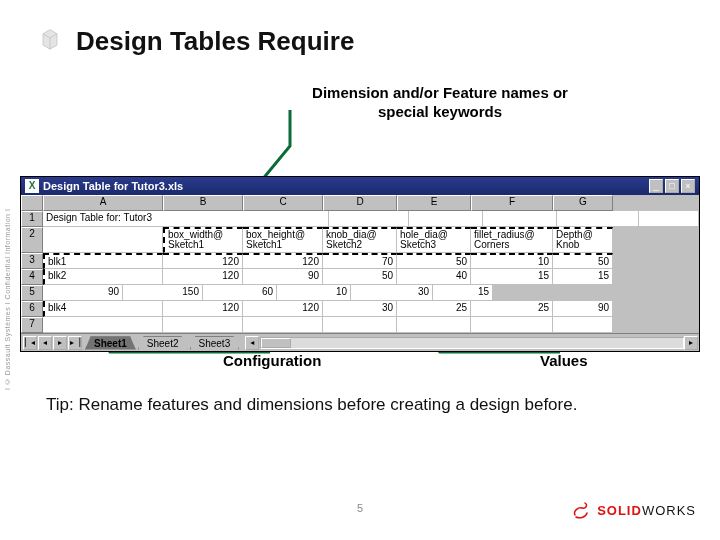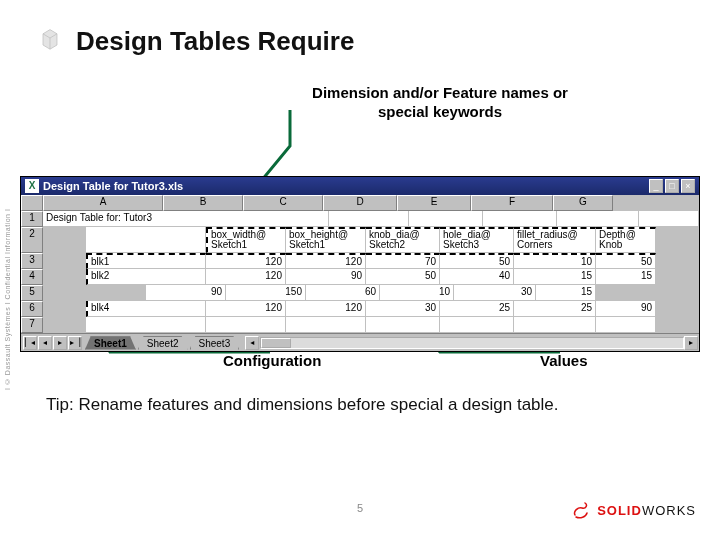--- a/index.html
+++ b/index.html
@@ -25,21 +25,21 @@
 
   .ss-wrap { display: flex; }
   .rownums { display: flex; flex-direction: column; }
   .corner, .rh { background: #c0c0c0; border: 1px solid #808080; border-top-color:#fff; border-left-color:#fff; text-align: center; font-size: 10px; }
   .corner { width: 22px; height: 16px; }
   .rh { width: 22px; height: 16px; }
   .grid { flex: 1; }
   .colheads { display: flex; }
   .ch { background: #c0c0c0; border: 1px solid #808080; border-top-color:#fff; border-left-color:#fff; text-align: center; font-size: 10px; height: 16px; }
   .cA { width: 120px; } .cB { width: 80px; } .cC { width: 80px; } .cD { width: 74px; } .cE { width: 74px; } .cF { width: 82px; } .cG { width: 60px; }
-  .rows .tr { display: flex; justify-content: center; }
+  .rows .tr { display: flex; }
   .rows .td { background: #fff; border-right: 1px solid #c0c0c0; border-bottom: 1px solid #c0c0c0; height: 16px; font-size: 10px; padding: 1px 3px; overflow: hidden; white-space: nowrap; }
   .rows .td.r { text-align: right; }
   .row1 .td { height: 16px; }
   .row2 .td { height: 26px; line-height: 1; }
   .row2 .td .ln { display: block; }
   .dash-left { border-left: 2px dashed #000; }
   .dash-right { border-right: 2px dashed #000; }
   .dash-top { border-top: 2px dashed #000; }
   .dash-bottom { border-bottom: 2px dashed #000; }
 
@@ -228,21 +228,21 @@
     <div class="hscroll">
       <div class="navbtn">◂</div>
       <div class="hbar">
           <div class="hthumb"></div>
         </div>
       <div class="navbtn">▸</div>
     </div>
   </div>
 </div>
 
-<div class="tip">Tip:   Rename features and dimensions before special a  design table.</div>
+<div class="tip">Tip:   Rename features and dimensions before creating a  design before.</div>
 <div class="pagenum">5</div>
 
 <div class="footer-logo">
   <svg class="ds-swirl" viewBox="0 0 40 40">
     <path d="M8 30 C4 22, 14 14, 22 16 C30 18, 34 10, 28 6" stroke="#d11" stroke-width="3" fill="none" stroke-linecap="round"></path>
     <path d="M10 34 C18 38, 30 34, 32 26" stroke="#d11" stroke-width="3" fill="none" stroke-linecap="round"></path>
   </svg>
   <span class="sw-text"><span>SOLID</span><span class="works">WORKS</span></span>
 </div>
 

